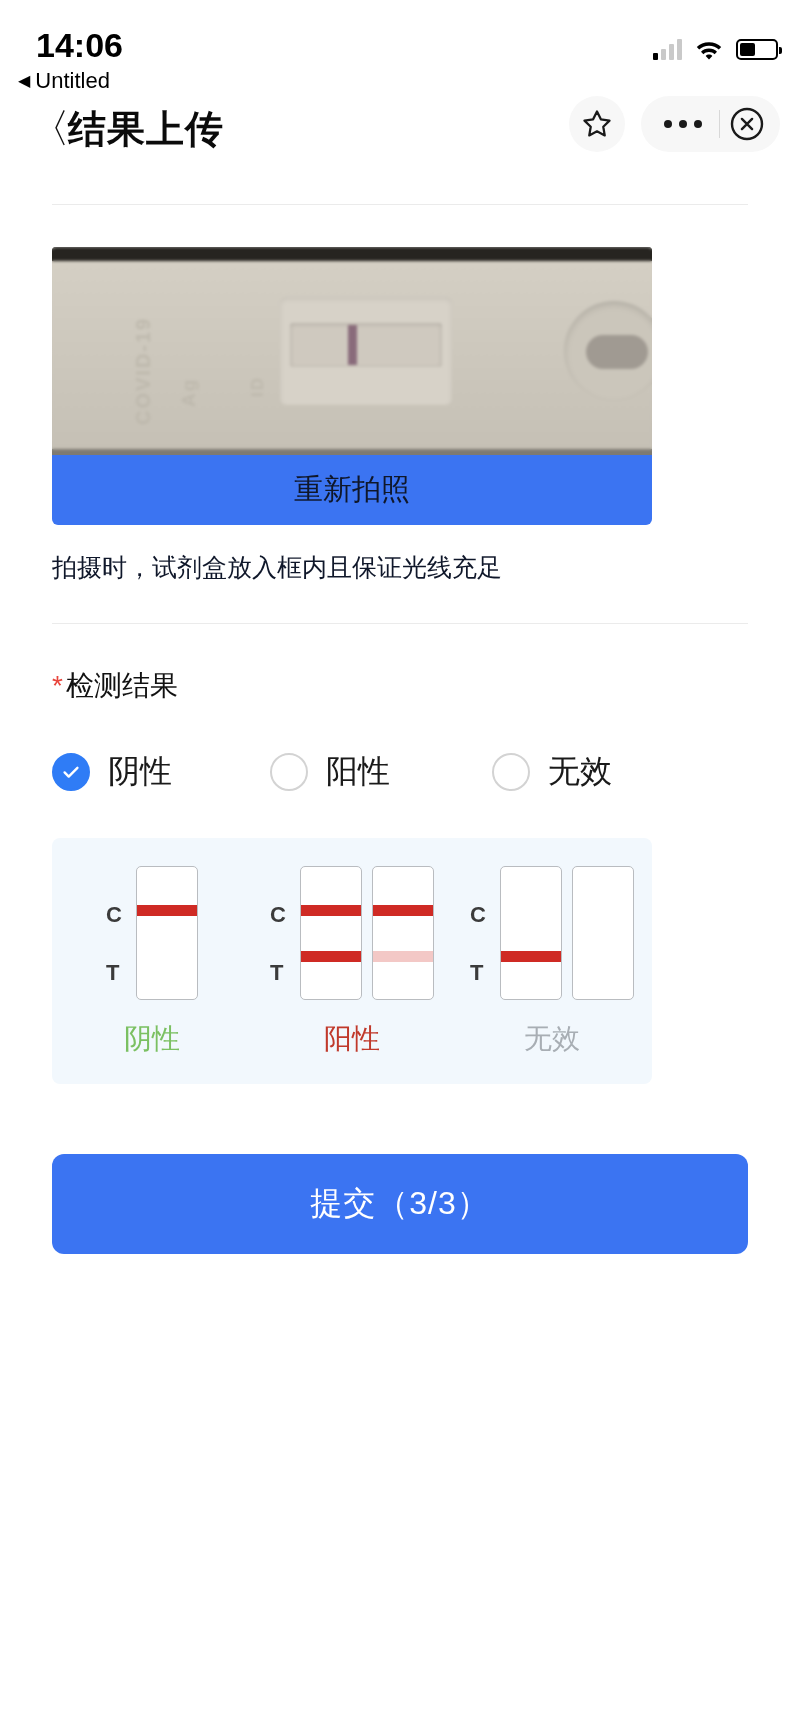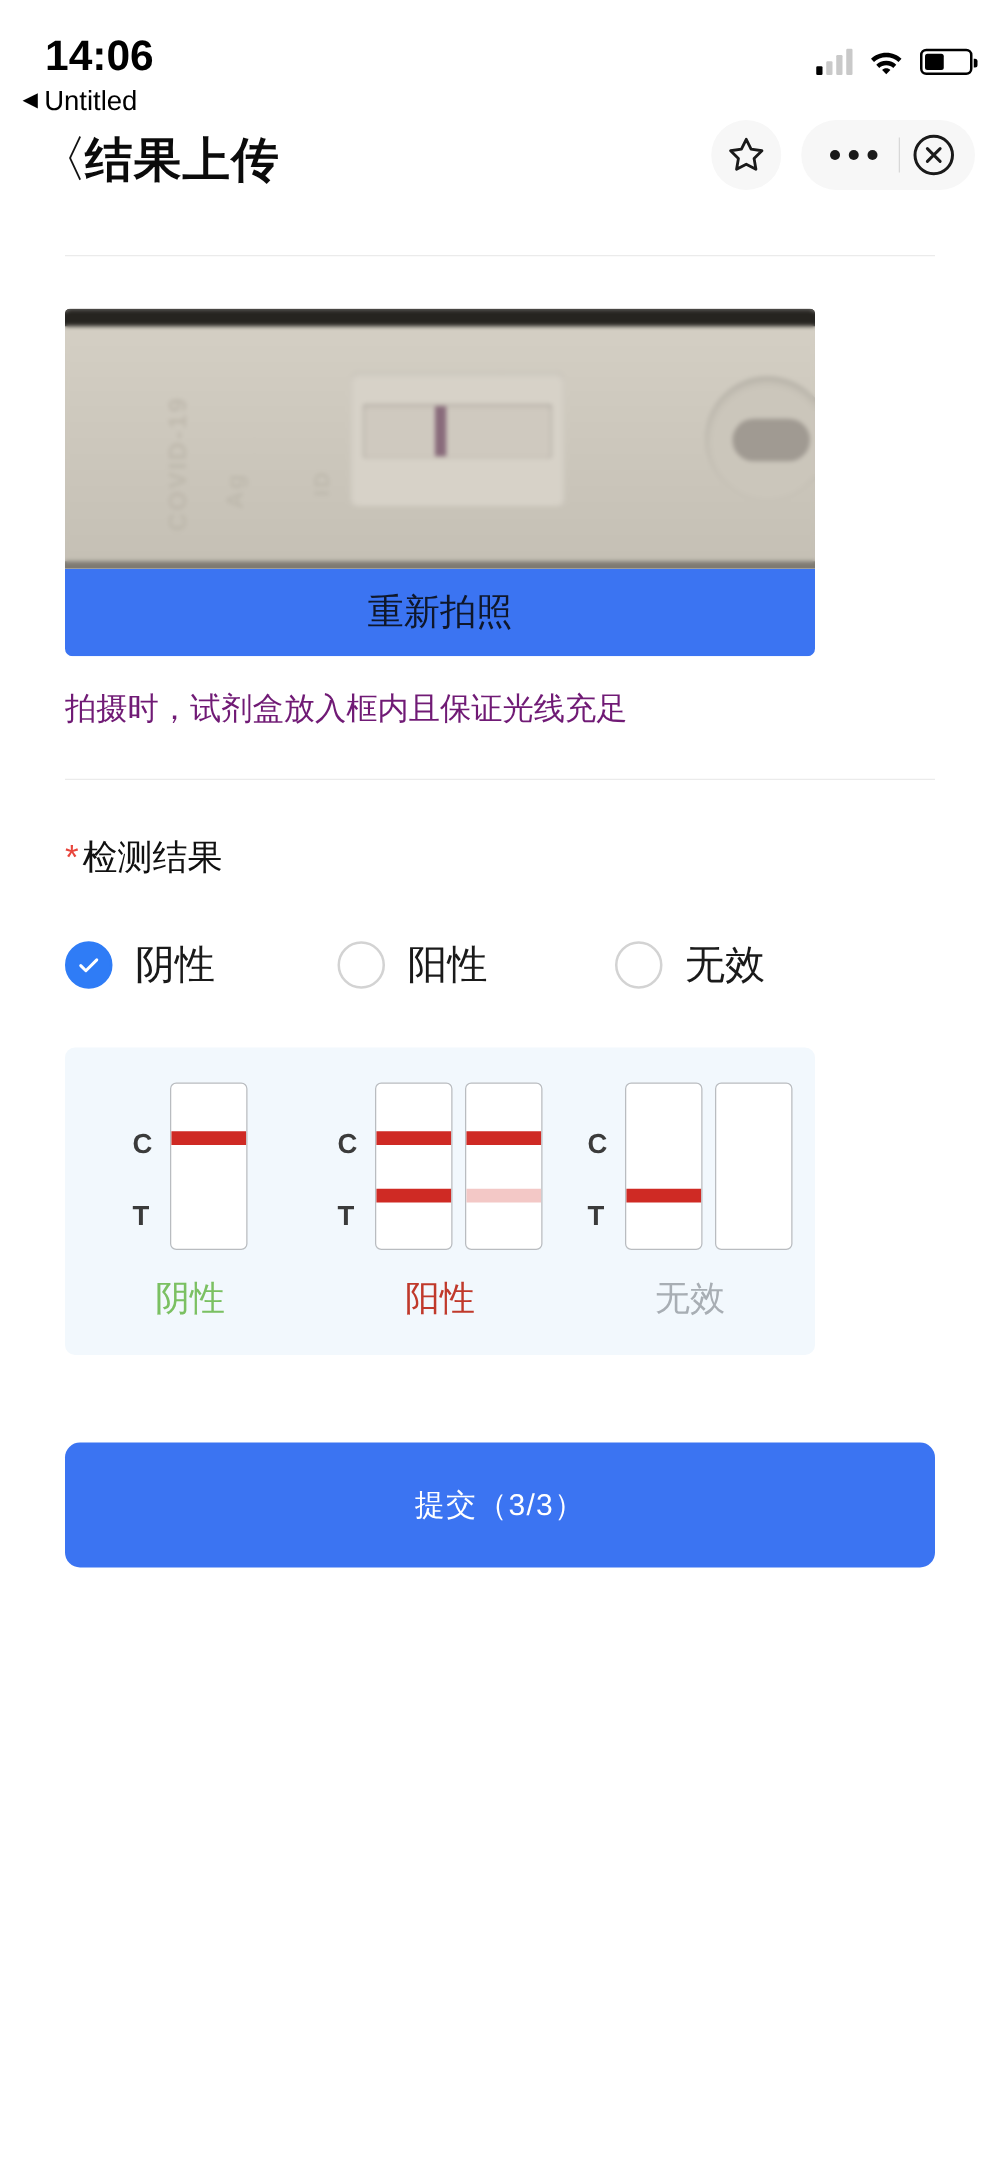--- a/index.html
+++ b/index.html
@@ -149,21 +149,21 @@
   }
   .cass-blur {
     position: absolute; inset: 0; backdrop-filter: blur(1.5px);
   }
   .retake-btn {
     width: 600px; height: 70px; background: #3b74f2;
     display: flex; align-items: center; justify-content: center;
     color: #0f172a; font-size: 29px; border-radius: 0 0 6px 6px;
   }
   .hint {
-    margin-top: 24px; font-size: 25px; color: #701a75; line-height: 36px;
+    margin-top: 24px; font-size: 25px; color: #0f172a; line-height: 36px;
   }
 
   
   .radio-row {
     display: flex; margin-top: 44px;
   }
   .radio-item { display: flex; align-items: center; }
   .radio-item:nth-child(1) { width: 218px; }
   .radio-item:nth-child(2) { width: 222px; }
   .radio-circle {
@@ -203,21 +203,21 @@
   .band.faint { background: #f3c8c6; }
   .legend-caption {
     margin-top: 20px; font-size: 28px;
   }
 
   
   .submit {
     margin: 70px 52px 0 52px; height: 100px;
     background: #3b74f2; border-radius: 12px;
     display: flex; align-items: center; justify-content: center;
-    color: #fff; font-size: 24px; letter-spacing: 1px;
+    color: #fff; font-size: 32px; letter-spacing: 1px;
   }
 </style>
 </head>
 <body>
 
 <div class="phone">
 
   <div class="statusbar">
     <div class="clock">14:06</div>
     <div class="back-app">

